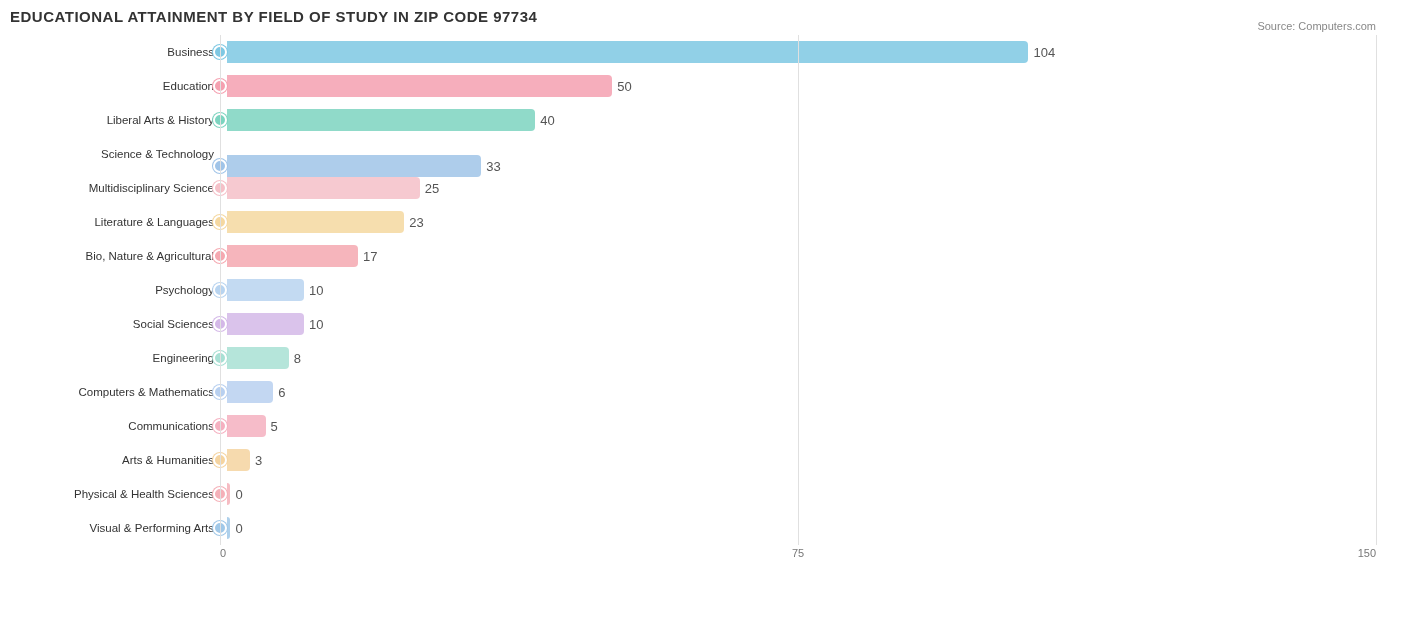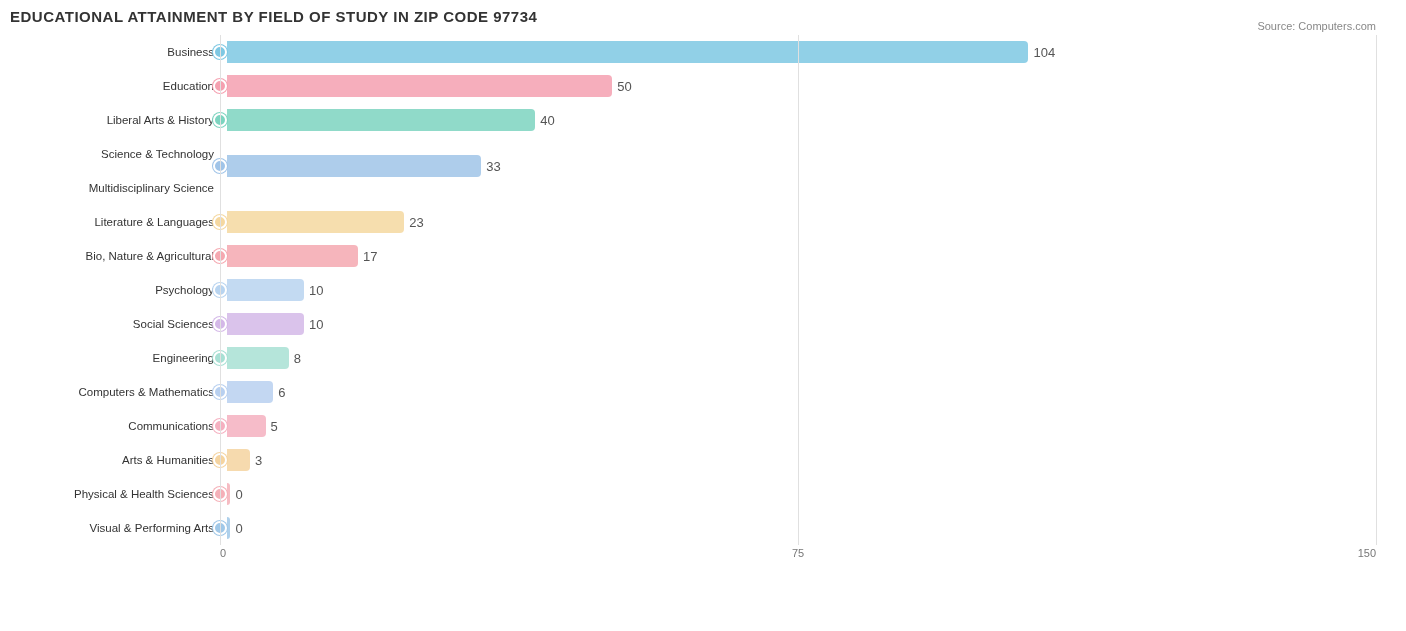--- a/index.html
+++ b/index.html
@@ -154,20 +154,25 @@
         <div class="bar-row">
           <div class="bar-label">Science &amp; Technology</div>
           <div class="bar-track" style="position: relative; margin-top: 24px;">
             <div class="bar-dot" style="background-color: rgb(160, 196, 232); border: 2px solid white; box-shadow: rgb(160, 196, 232) 0px 0px 0px 1px; top: 50%; transform: translateY(-50%);"></div>
             <div class="bar-fill" style="width: 22%; background-color: rgb(160, 196, 232); opacity: 0.85; margin-left: 7px;"></div>
             <span class="bar-value">33</span>
           </div>
         </div>
         <div class="bar-row">
           <div class="bar-label">Multidisciplinary Science</div>
+          <div class="bar-track" style="position: relative;">
+            <div class="bar-dot" style="background-color: rgb(245, 192, 200); border: 2px solid white; box-shadow: rgb(245, 192, 200) 0px 0px 0px 1px; top: 50%; transform: translateY(-50%);"></div>
+            <div class="bar-fill" style="width: 16.6667%; background-color: rgb(245, 192, 200); opacity: 0.85; margin-left: 7px;"></div>
+            <span class="bar-value">25</span>
+          </div>
         </div>
         <div class="bar-row">
           <div class="bar-label">Literature &amp; Languages</div>
           <div class="bar-track" style="position: relative;">
             <div class="bar-dot" style="background-color: rgb(245, 216, 160); border: 2px solid white; box-shadow: rgb(245, 216, 160) 0px 0px 0px 1px; top: 50%; transform: translateY(-50%);"></div>
             <div class="bar-fill" style="width: 15.3333%; background-color: rgb(245, 216, 160); opacity: 0.85; margin-left: 7px;"></div>
             <span class="bar-value">23</span>
           </div>
         </div>
         <div class="bar-row">

